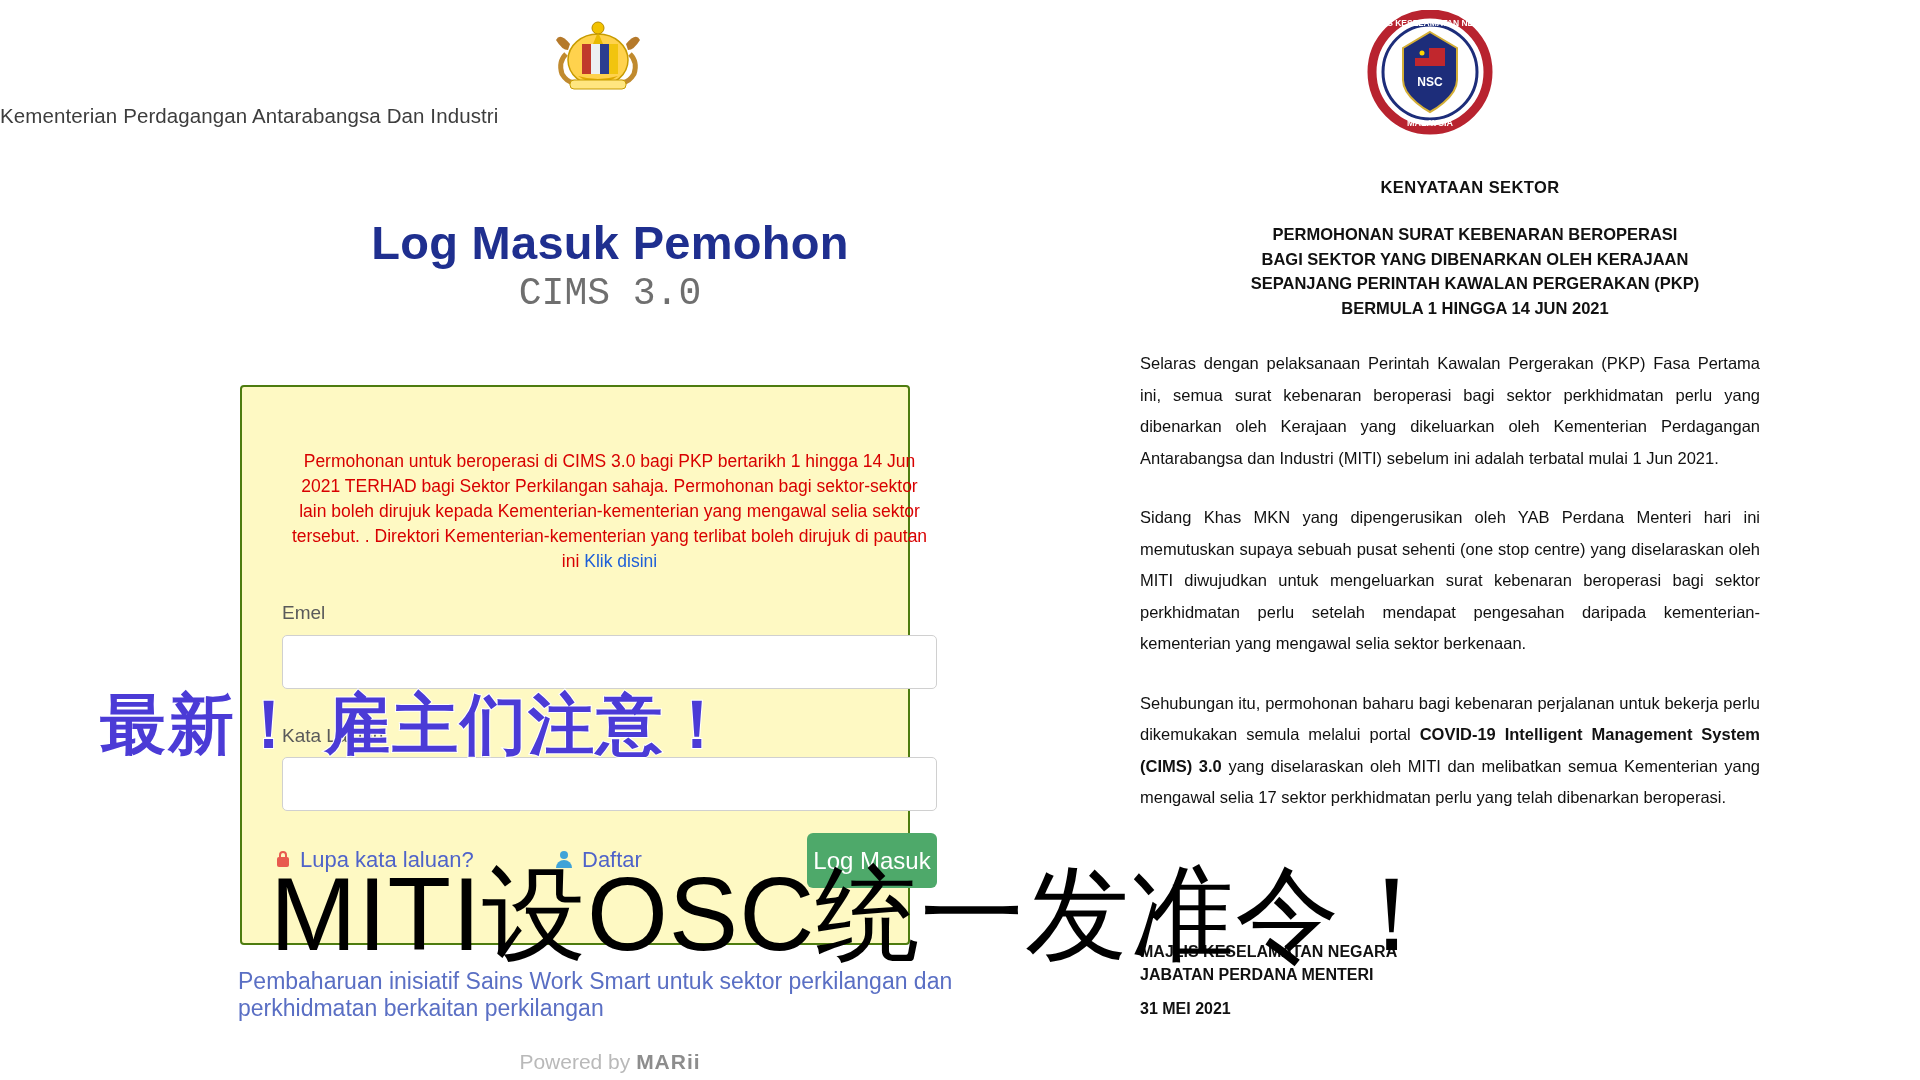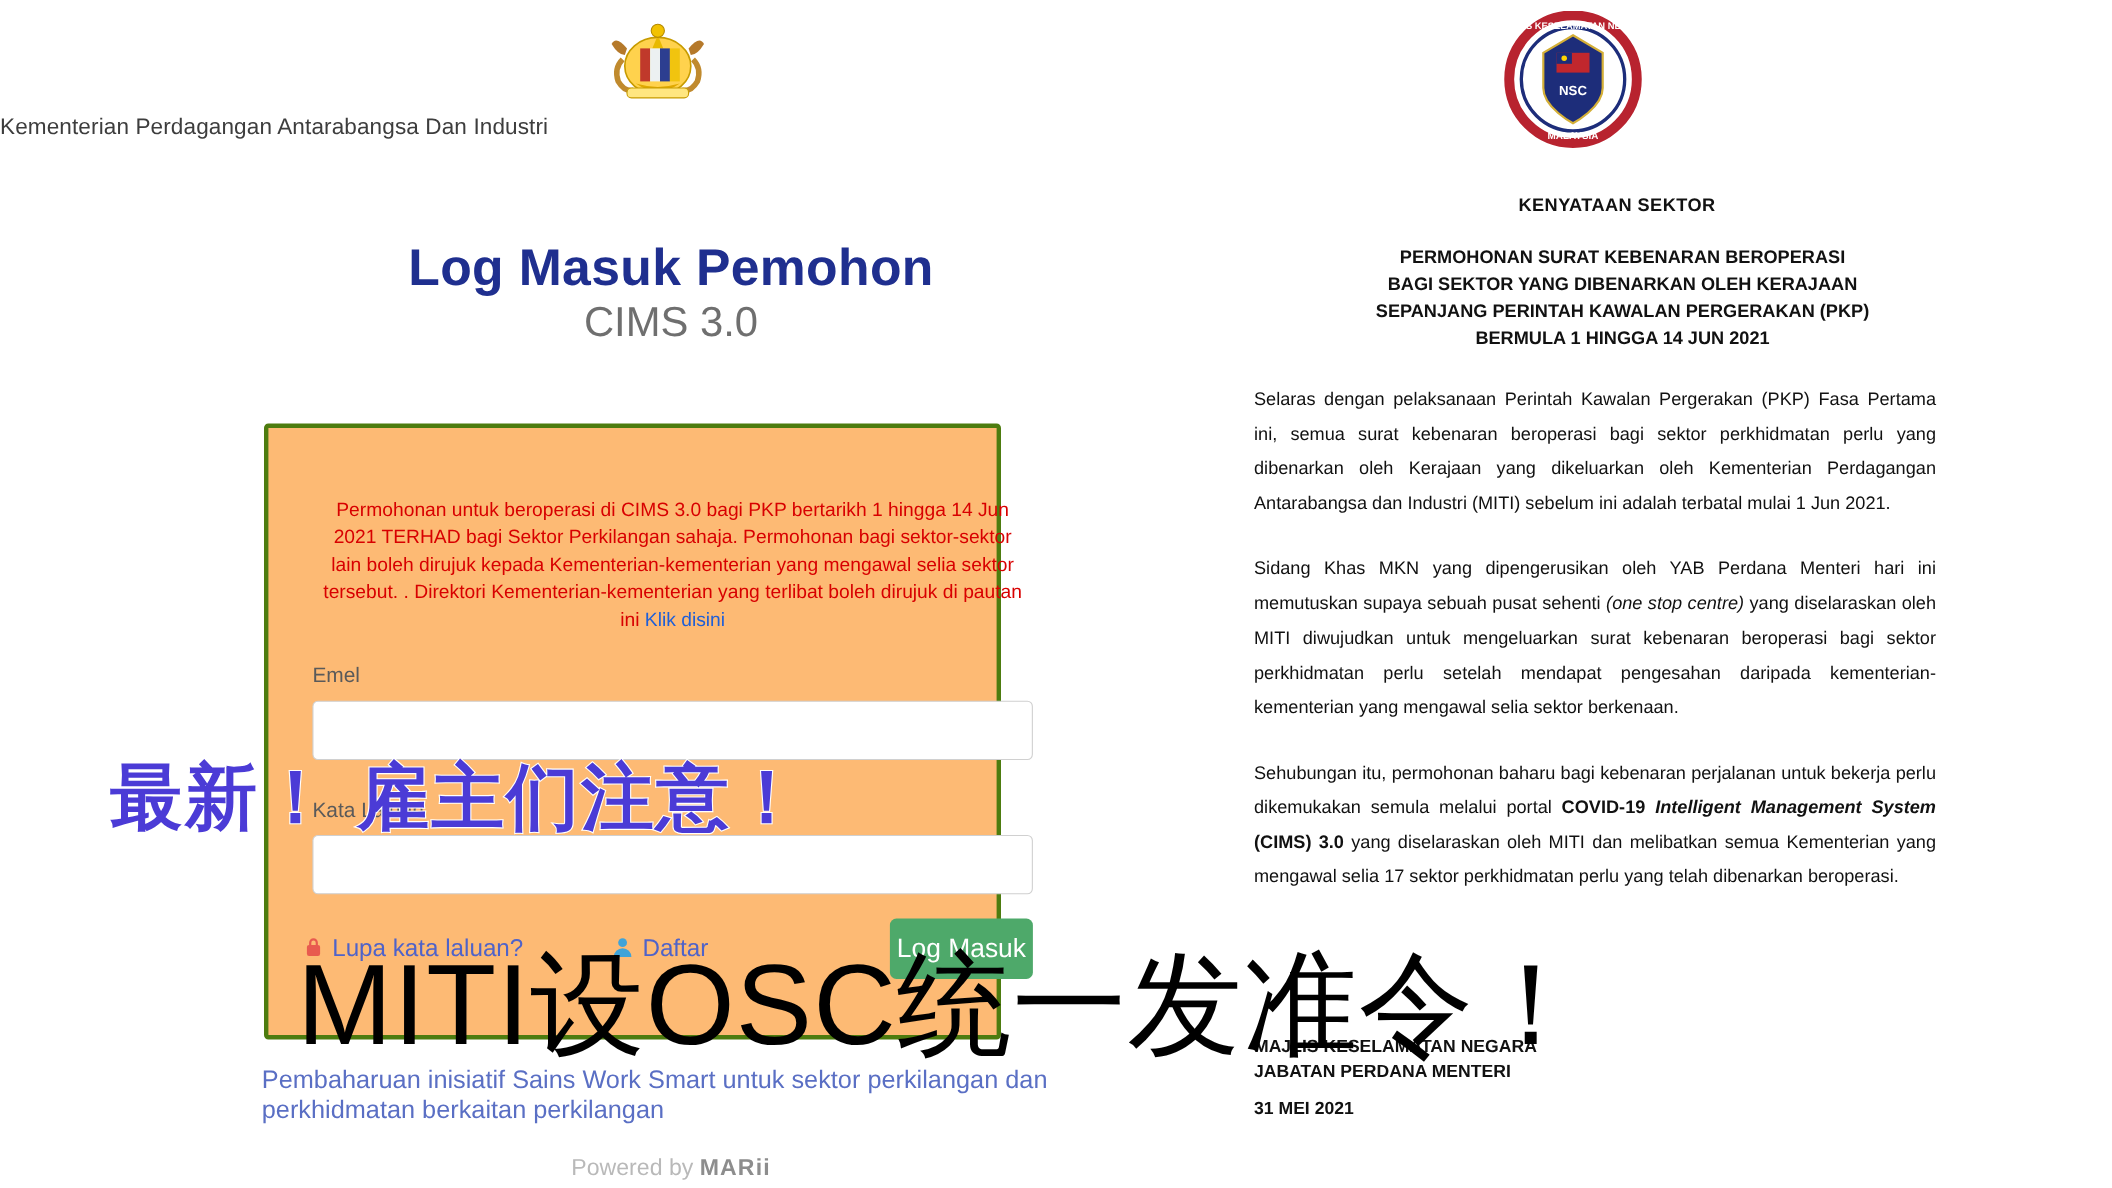--- a/index.html
+++ b/index.html
@@ -60,31 +60,32 @@
     letter-spacing: 0.3px;
   }
   .login-subtitle {
     position: absolute;
     left: 0;
     top: 272px;
     width: 1220px;
     text-align: center;
     font-size: 38px;
     color: #6f6f6f;
+    font-family: Liberation Mono, monospace;
   }
 
   .login-card {
     position: absolute;
     left: 240px;
     top: 385px;
     width: 670px;
     height: 560px;
-    border: 4px solid #4d7c0f;
+    border: 2px solid #4d7c0f;
     border-radius: 4px;
-    background: #fdba74;
+    background: #fef9c3;
     box-sizing: border-box;
   }
   .notice {
     position: absolute;
     left: 45px;
     top: 62px;
     width: 645px;
     text-align: center;
     color: #d80000;
     font-size: 17.5px;
@@ -230,21 +231,21 @@
     position: absolute;
     left: 120px;
     top: 348px;
     width: 620px;
     font-size: 16.5px;
     color: #111;
     line-height: 31.5px;
     text-align: justify;
   }
   .press-body p { margin: 0 0 28px 0; }
-  .press-body .ital { font-style: italic; }
+  .press-body .ital { }
   .press-body .bold { font-weight: bold; }
   .press-sign {
     position: absolute;
     left: 120px;
     top: 940px;
     width: 620px;
     font-size: 16px;
     font-weight: bold;
     color: #111;
     line-height: 23px;

